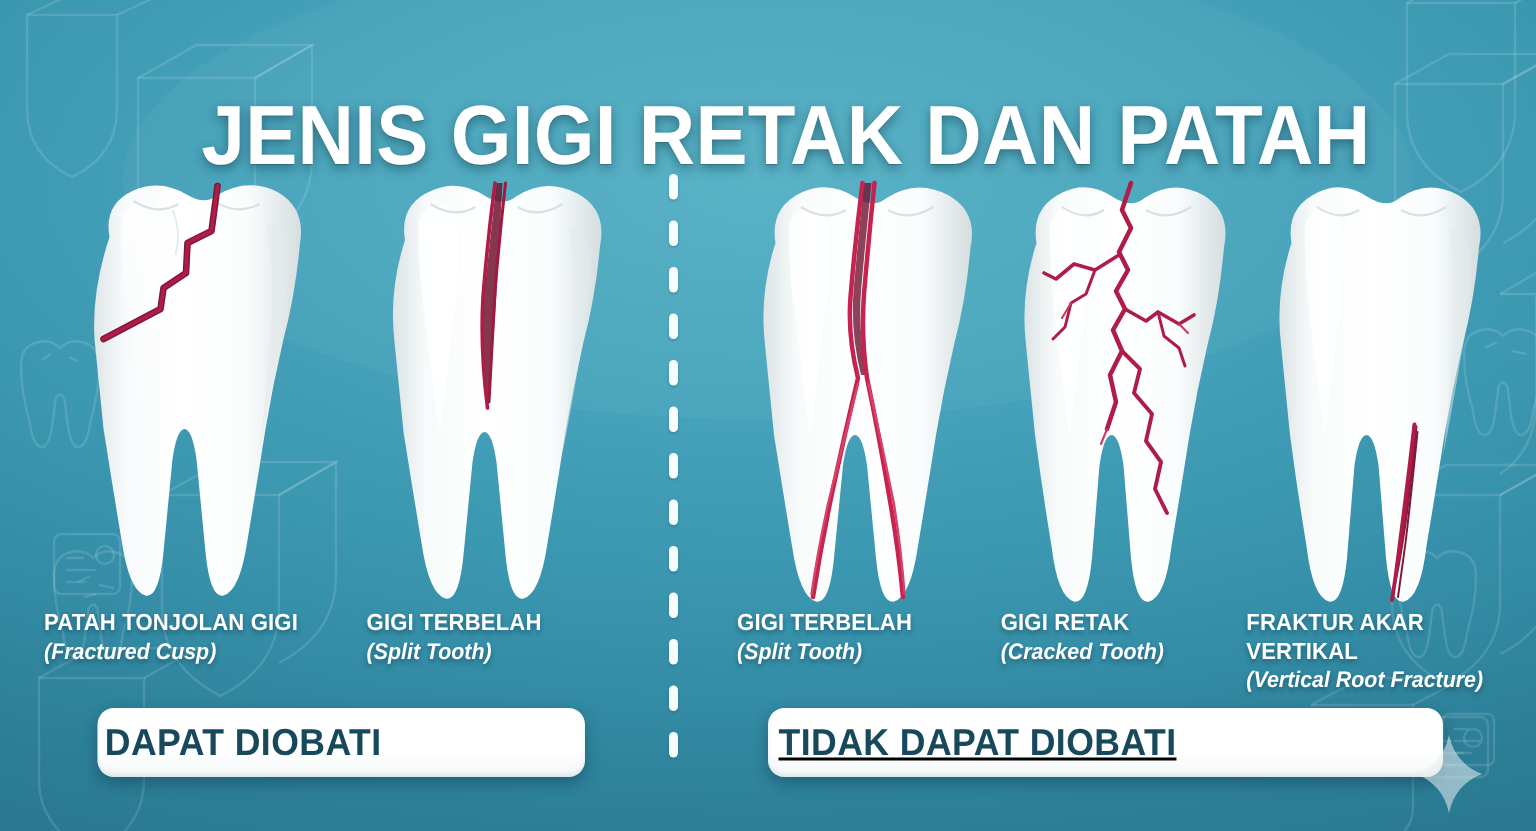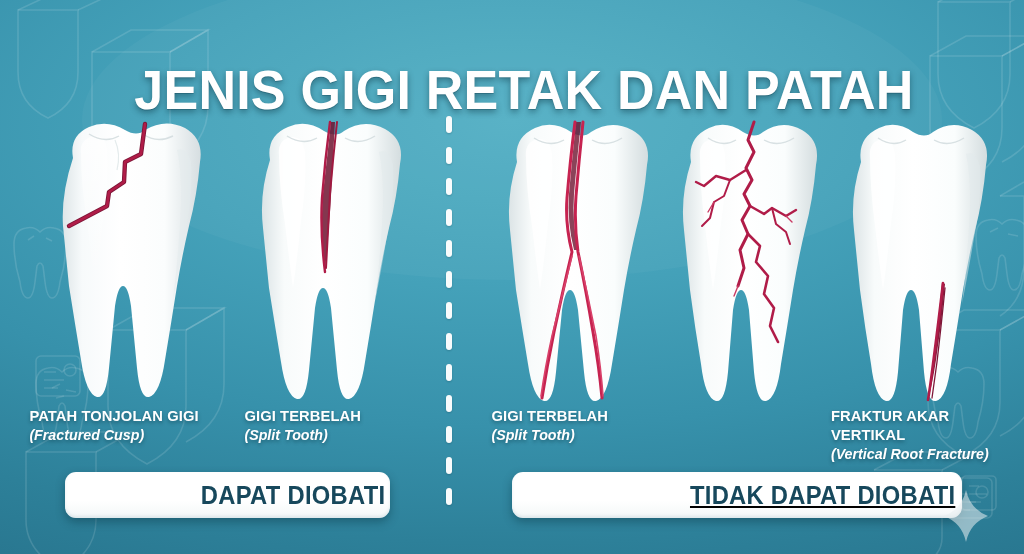--- a/index.html
+++ b/index.html
@@ -62,21 +62,21 @@
   .label .l2{
     display:block;font-size:15px;font-style:italic;font-weight:bold;
     line-height:19px;transform:scaleX(.95);
   }
 
   
   .pill{
     position:absolute;height:46px;border-radius:11px;
     background:linear-gradient(180deg,#ffffff 0%,#ffffff 62%,#f3f7f8 100%);
     box-shadow:0 4px 10px rgba(6,42,55,.38), inset 0 -2px 3px rgba(180,200,208,.35);
-    display:flex;align-items:center;justify-content:flex-end;
+    display:flex;align-items:center;justify-content:flex-start;
   }
   .pill span{
     color:#17485c;font-size:25px;font-weight:bold;letter-spacing:.3px;
     transform:scaleX(.95);line-height:26px;
   }
   #pill-treatable{left:65px;top:472px;width:325px;}
   #pill-untreatable{left:512px;top:472px;width:450px;text-decoration:underline;}
 
   
   .sparkle{position:absolute;left:944px;top:490px;width:44px;height:52px;opacity:.55;}
@@ -321,20 +321,24 @@
       <span class="l2">(Fractured Cusp)</span>
     </div>
     <div class="label" id="label-1" style="left:240px;width:176px;">
       <span class="l1">GIGI TERBELAH</span>
       <span class="l2">(Split Tooth)</span>
     </div>
     <div class="label" id="label-2" style="left:487px;width:176px;">
       <span class="l1">GIGI TERBELAH</span>
       <span class="l2">(Split Tooth)</span>
     </div>
+    <div class="label" id="label-3" style="left:663px;width:166px;">
+      <span class="l1">GIGI RETAK</span>
+      <span class="l2">(Cracked Tooth)</span>
+    </div>
     <div class="label" id="label-4" style="left:826px;width:196px;">
       <span class="l1">FRAKTUR AKAR VERTIKAL</span>
       <span class="l2">(Vertical Root Fracture)</span>
     </div>
   </div>
 
   <div class="pill" id="pill-treatable">
     <span>DAPAT DIOBATI</span>
   </div>
   <div class="pill" id="pill-untreatable">

